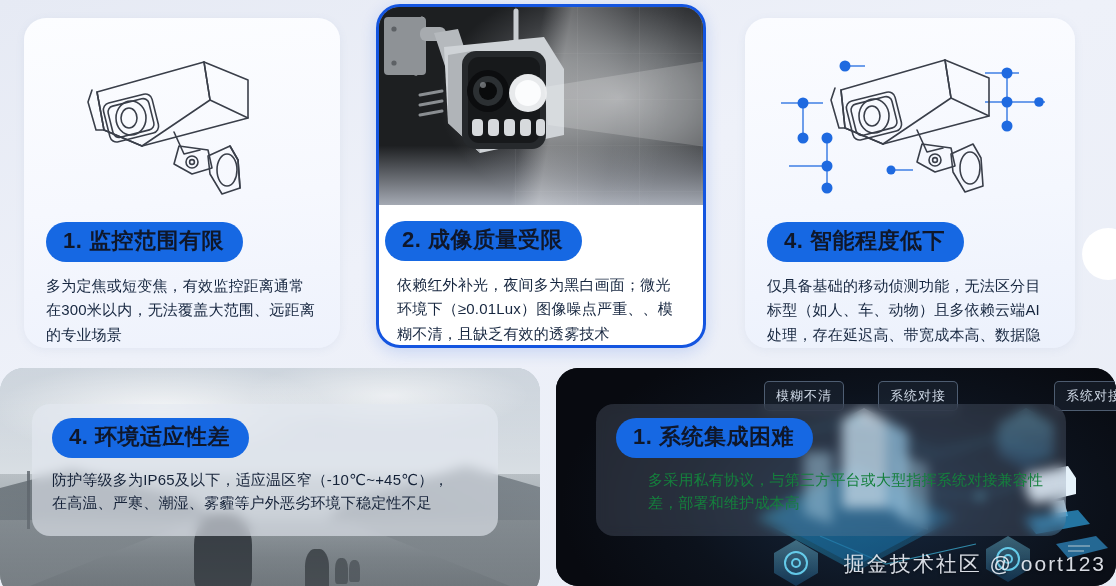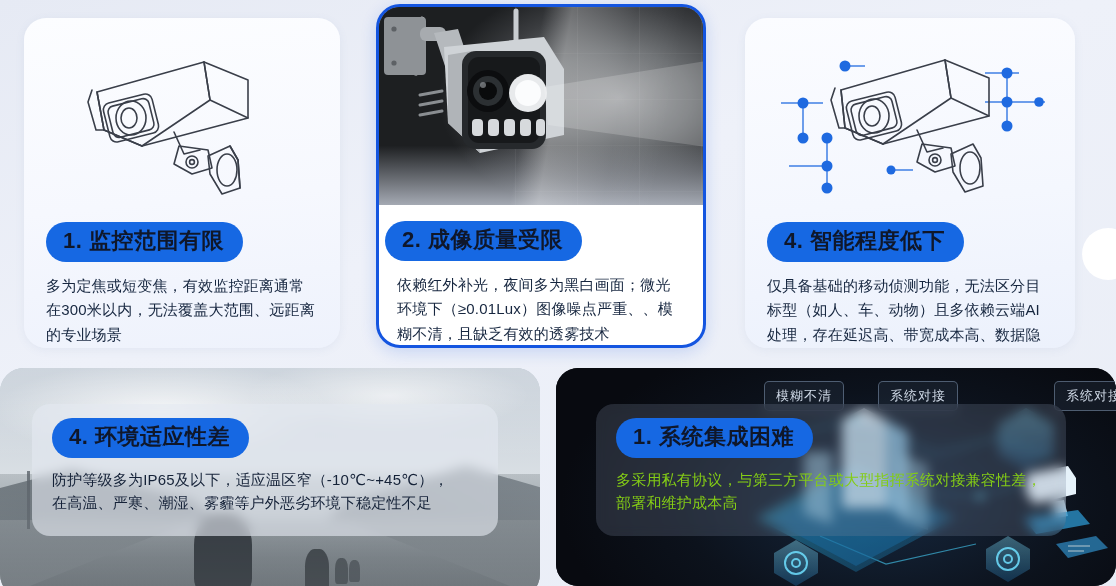--- a/index.html
+++ b/index.html
@@ -218,21 +218,21 @@
     position:absolute;
     background: rgba(228,233,241,.62);
     border-radius: 18px;
     backdrop-filter: blur(6px);
   }
   #frost4 { left: 32px; top: 36px; width: 466px; height: 132px; }
   #frost5 {
     left: 40px; top: 36px; width: 470px; height: 132px;
     background: rgba(118,133,155,.26);
   }
-  #frost5 .body-text { color:#84cc16; }
+  #frost5 .body-text { color:#15803d;margin-left:32px; }
   #frost5 .badge { background:#1668e3; }
 
   .frost .badge-wrap { padding: 14px 0 0 20px; }
   .frost .body-text { padding: 10px 14px 0 20px; font-size:15px; line-height:1.55; }
   #frost4 .body-text { color:#152238; white-space: nowrap; font-size:15px; }
 
   .watermark {
     position:absolute;
     right: 10px; bottom: 8px;
     color: rgba(245,248,255,.88);
@@ -493,15 +493,16 @@
       <div class="tag" id="tag2">系统对接</div>
       <div class="tag" id="tag3">系统对接</div>
 
       <div class="frost" id="frost5">
         <div class="badge-wrap">
           <span class="badge">1. 系统集成困难</span>
         </div>
         <div class="body-text">多采用私有协议，与第三方平台或大型指挥系统对接兼容性差，部署和维护成本高</div>
       </div>
 
+      <div class="watermark">掘金技术社区 @ oort123</div>
     </div>
   </div>
 </div>
 
 </body></html>

